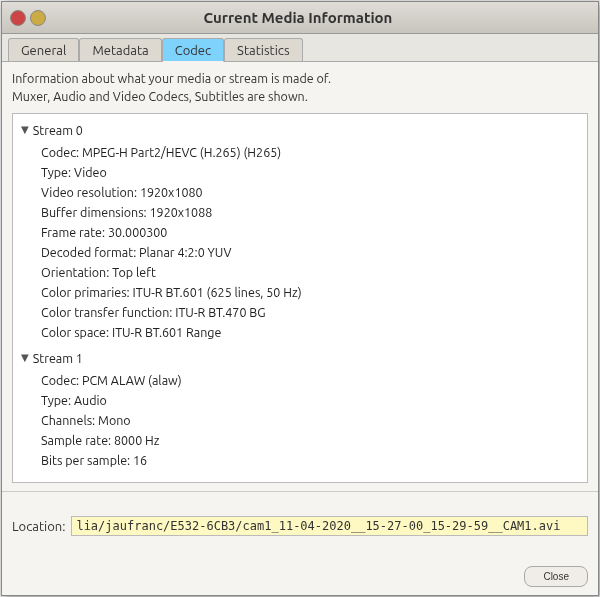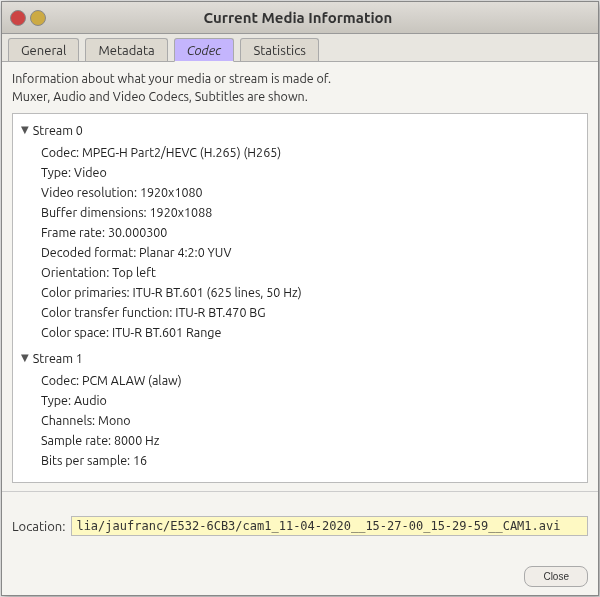--- a/index.html
+++ b/index.html
@@ -57,39 +57,38 @@
       font-size: 9px;
     }
     .btn-close { background: #cc4444; }
     .btn-min { background: #ccaa44; }
 
     .tabs {
       display: flex;
       background: #e8e6e0;
       border-bottom: 1px solid #aaa;
       padding: 4px 6px 0 6px;
-      gap: 6px;
+      gap: 0;
     }
     .tab {
       padding: 4px 12px;
       border: 1px solid #aaa;
       border-bottom: none;
       border-radius: 3px 3px 0 0;
       background: #ddd9d0;
       cursor: pointer;
       font-size: 13px;
       color: #333;
     }
     .tab.active {
-      background: #c4b5fd;
+      background: #7dd3fc;
       border-bottom: 1px solid #f5f4f0;
       margin-bottom: -1px;
       z-index: 1;
       font-weight: normal;
-      font-style: italic;
     }
 
     .content {
       padding: 8px 10px;
       flex: 1;
       display: flex;
       flex-direction: column;
     }
     .info-text {
       font-size: 12.5px;

